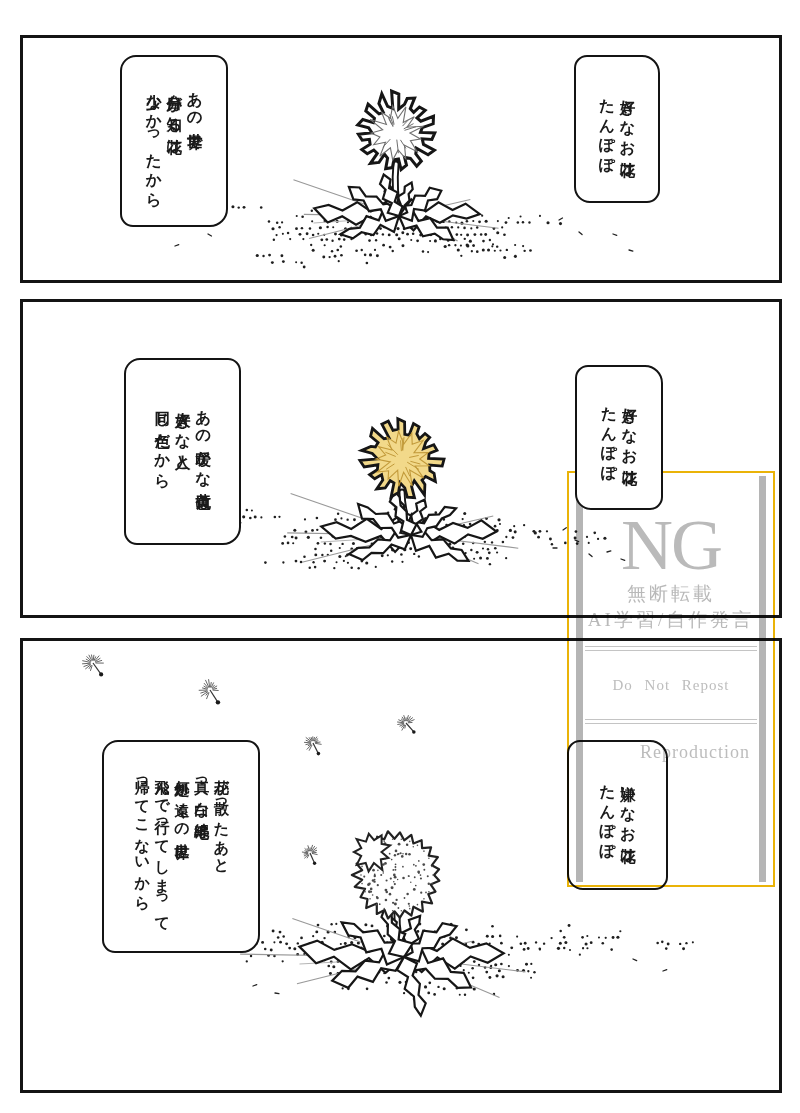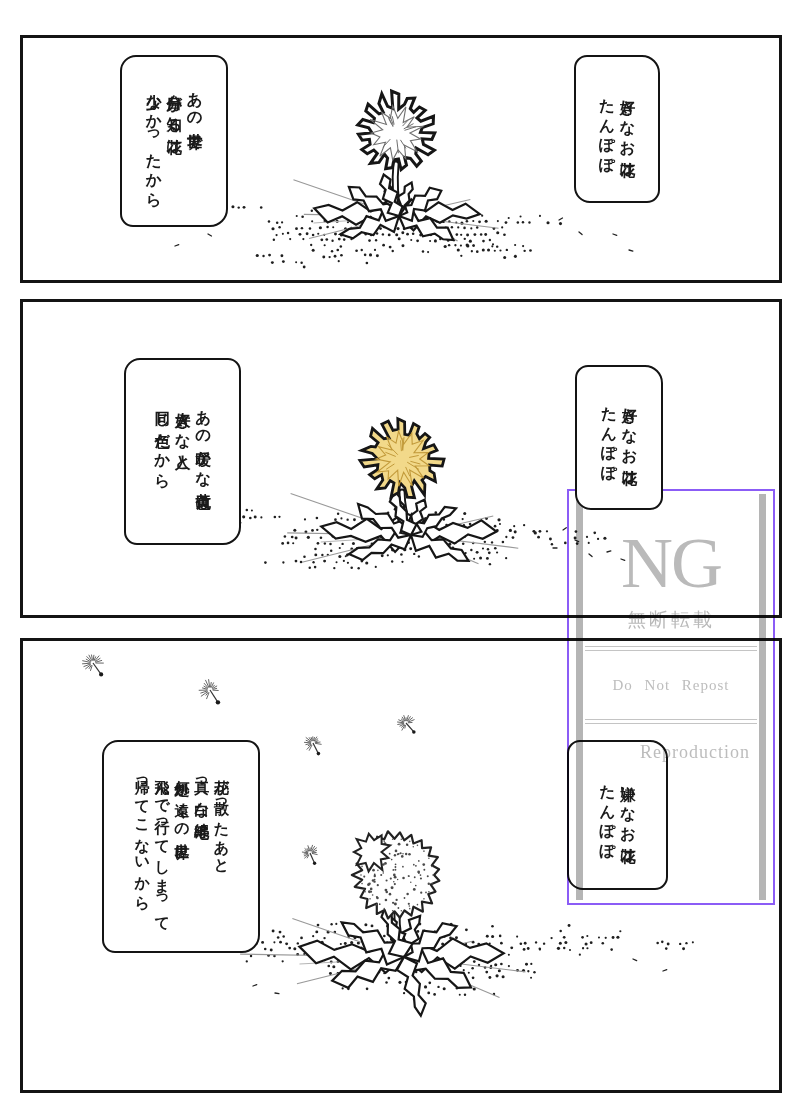--- a/index.html
+++ b/index.html
@@ -19,31 +19,31 @@
         font-size:15.5px;letter-spacing:2px;line-height:1.32;color:#1a1a1a;white-space:nowrap;}
   .bubble-inner p{margin:0;}
   #b1r{left:551px;top:17px;width:86px;height:148px;}
   #b1l{left:97px; top:17px;width:108px;height:172px;}
   #b2r{left:552px;top:63px;width:88px;height:145px;z-index:40;}
   #b2l{left:101px;top:56px;width:117px;height:187px;}
   #b3r{left:544px;top:99px;width:101px;height:150px;}
   #b3l{left:79px; top:99px;width:158px;height:213px;}
   #b3l .bubble-inner{font-size:15px;}
   
-  .watermark{position:absolute;left:567px;top:489px;width:208px;height:416px;
-        border:2px solid #8b5cf6;box-sizing:border-box;z-index:30;mix-blend-mode:multiply;
+  .watermark{position:absolute;left:567px;top:471px;width:208px;height:416px;
+        border:2px solid #eab308;box-sizing:border-box;z-index:30;mix-blend-mode:multiply;
         text-align:center;color:#bdbdbd;pointer-events:none;}
   .wm-bar{position:absolute;top:3px;bottom:3px;width:7px;background:#b5b5b5;}
   .wm-bar-left{left:7px;}
   .wm-bar-right{right:7px;}
   .wm-ng{margin-top:42px;font-family:"Liberation Serif","DejaVu Serif",serif;
         font-size:72px;line-height:60px;letter-spacing:-2px;font-weight:400;color:#bababa;}
   .wm-jp{font-family:"Liberation Serif","DejaVu Serif",serif;font-size:19px;line-height:26px;
         letter-spacing:3px;color:#b9b9b9;}
-  .wm-jp1{margin-top:14px;}
+  .wm-jp1{margin-top:6px;}
   .wm-rule{width:172px;margin:13px auto 0;height:3px;border-top:1.5px solid #c4c4c4;
         border-bottom:1.5px solid #c4c4c4;}
   .wm-en{font-family:"Liberation Serif","DejaVu Serif",serif;color:#bdbdbd;letter-spacing:1px;word-spacing:7px;}
   .wm-enb1{margin-top:25px;font-size:15px;line-height:19px;}
   .wm-rule2{margin-top:24px;}
   .wm-enb2{margin-top:18px;font-size:18px;line-height:21px;padding-left:48px;}
 </style>
 </head>
 <body>
 
@@ -1104,20 +1104,21 @@
         <p>たんぽぽ</p>
       </div>
     </div>
   </div>
 
   <div class="watermark">
     <div class="wm-bar wm-bar-left"></div>
     <div class="wm-bar wm-bar-right"></div>
     <div class="wm-ng">NG</div>
     <div class="wm-jp wm-jp1">無断転載</div>
+    <div class="wm-jp">AI学習/自作発言</div>
     <div class="wm-rule"></div>
     <div class="wm-en wm-enb1">
       <div>Do Not Repost</div>
     </div>
     <div class="wm-rule wm-rule2"></div>
     <div class="wm-en wm-enb2">
       <div>Reproduction</div>
     </div>
   </div>
 

